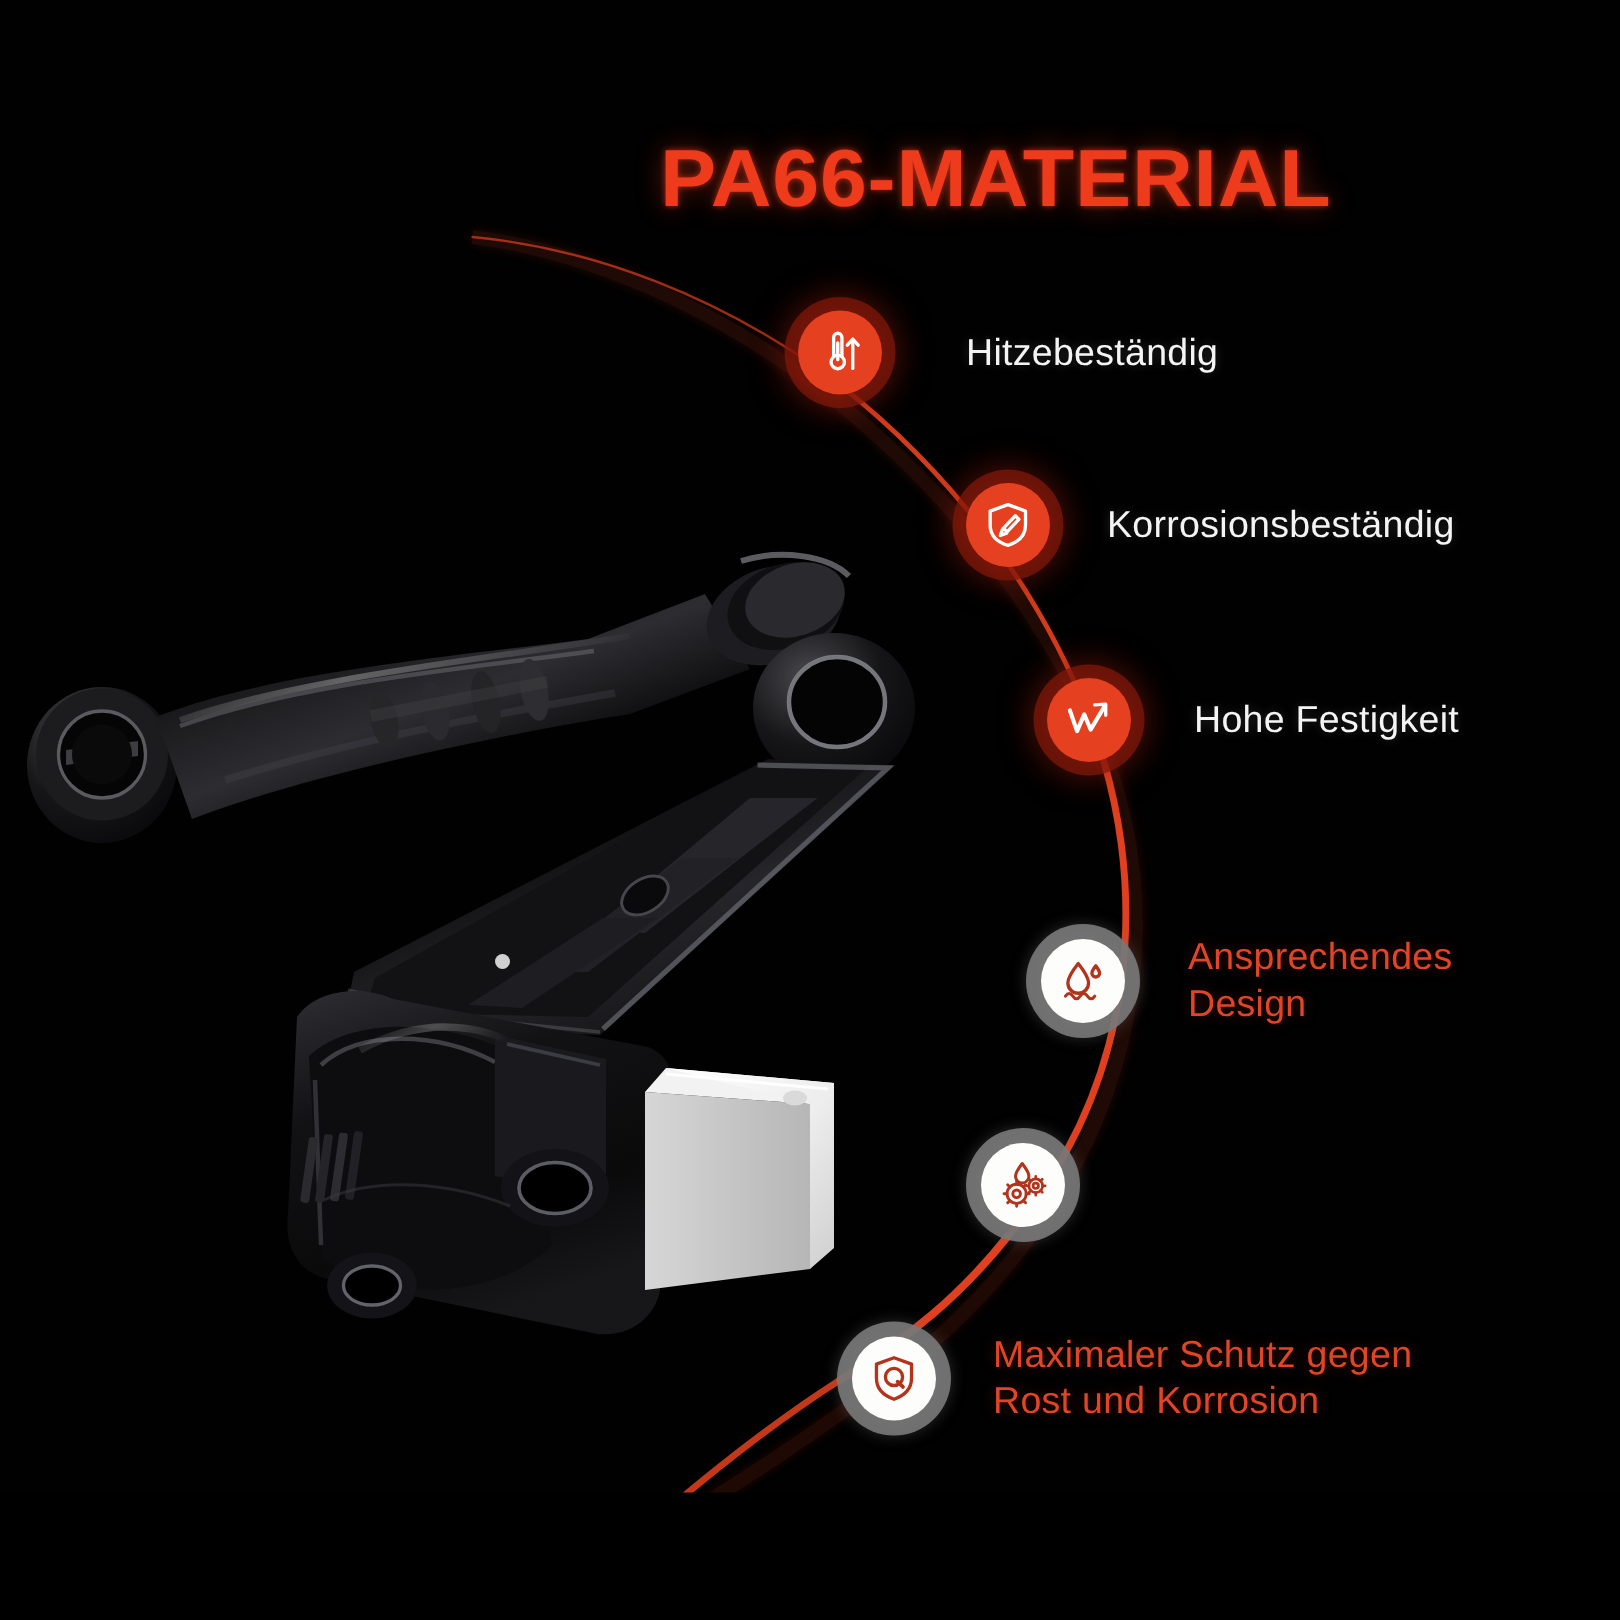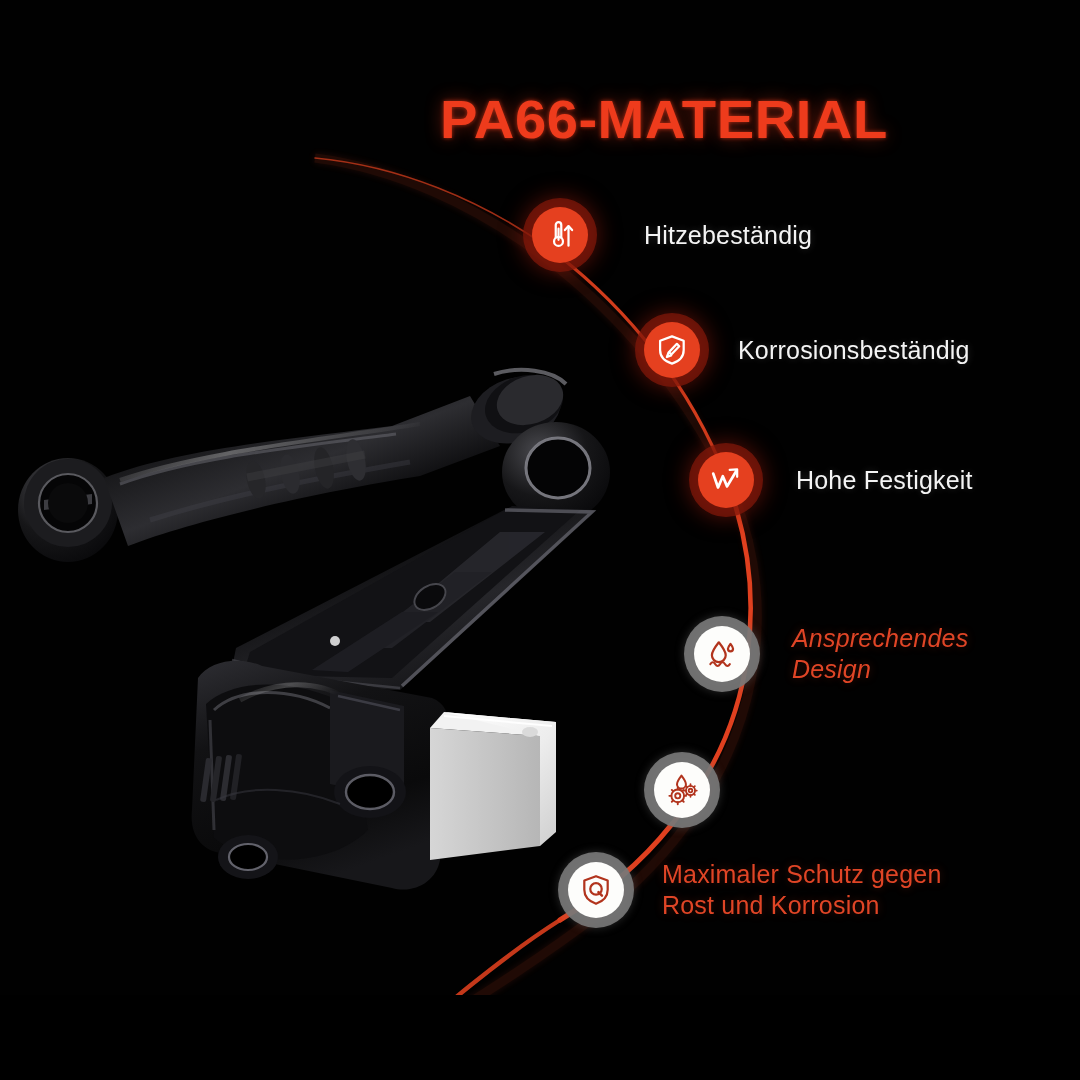--- a/index.html
+++ b/index.html
@@ -89,24 +89,24 @@
   .flabel.red   { color:#e04526; text-shadow:0 0 10px rgba(224,69,38,0.3); }
 
   
   #feat-0 { left:532px; top:207px; }
   #feat-0 .flabel { margin-left:56px; }
   #feat-1 { left:644px; top:322px; }
   #feat-1 .flabel { margin-left:38px; }
   #feat-2 { left:698px; top:452px; }
   #feat-2 .flabel { margin-left:42px; }
   #feat-3 { left:694px; top:623px; }
-  #feat-3 .flabel { margin-left:42px;font-style:italic; }
+  #feat-3 .flabel { margin-left:42px; }
   #feat-4 { left:654px; top:762px; }
   #feat-4 .flabel { margin-left:38px; }
-  #feat-5 { left:568px; top:859px; }
+  #feat-5 { left:568px; top:888px; }
   #feat-5 .flabel { margin-left:38px; }
 </style>
 </head>
 <body>
 
 <div id="stage">
 
   <svg id="product" viewBox="0 0 620 640">
     <defs>
       <linearGradient id="gArmTop" x1="0" y1="0" x2="1" y2="1">

